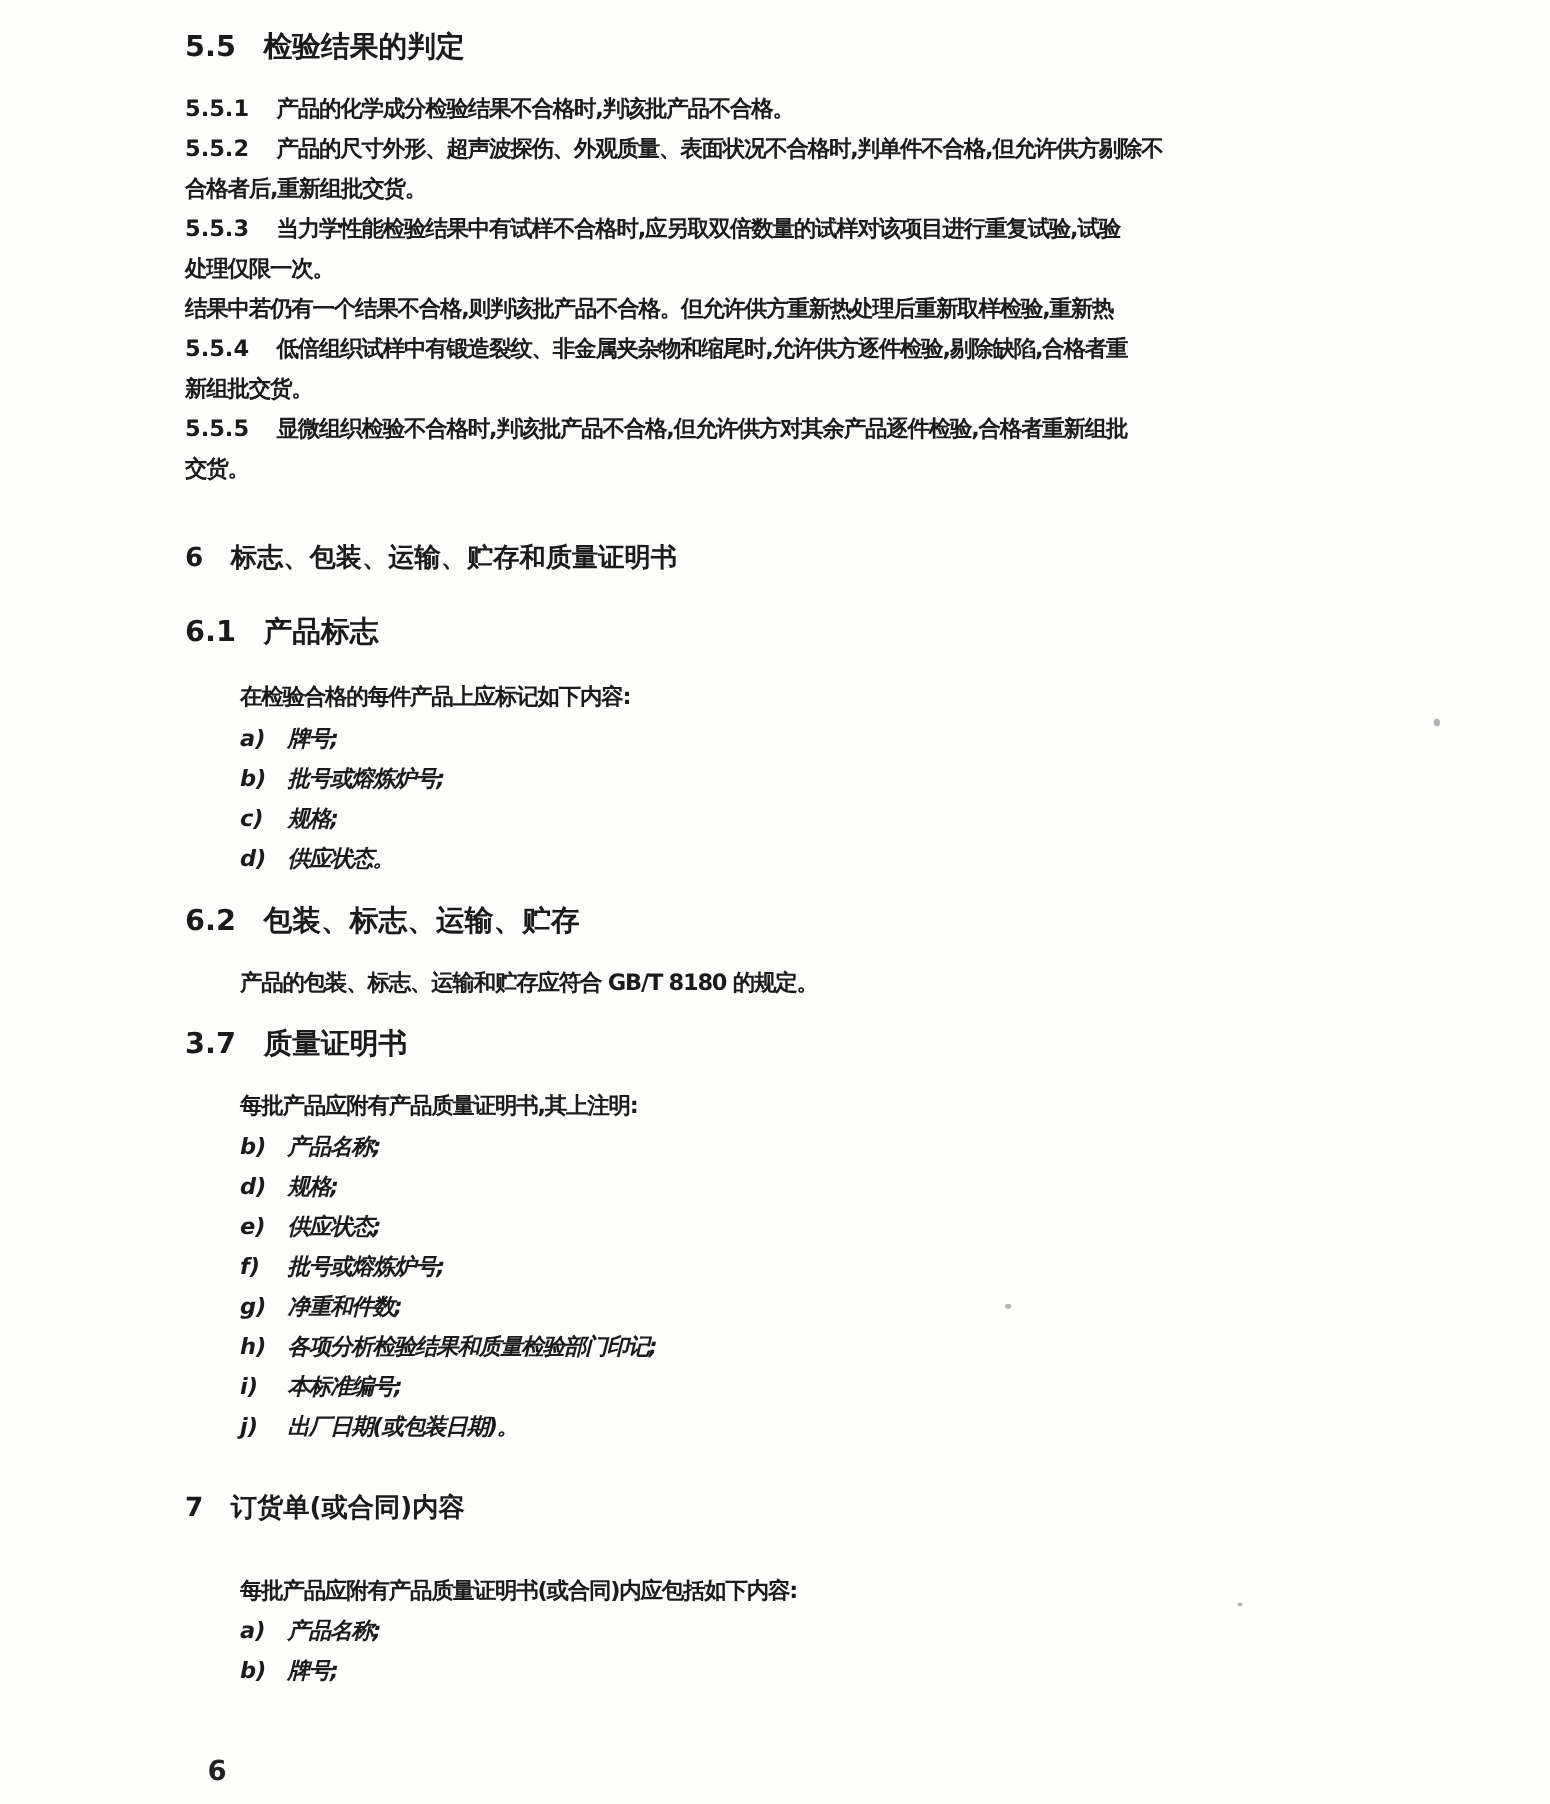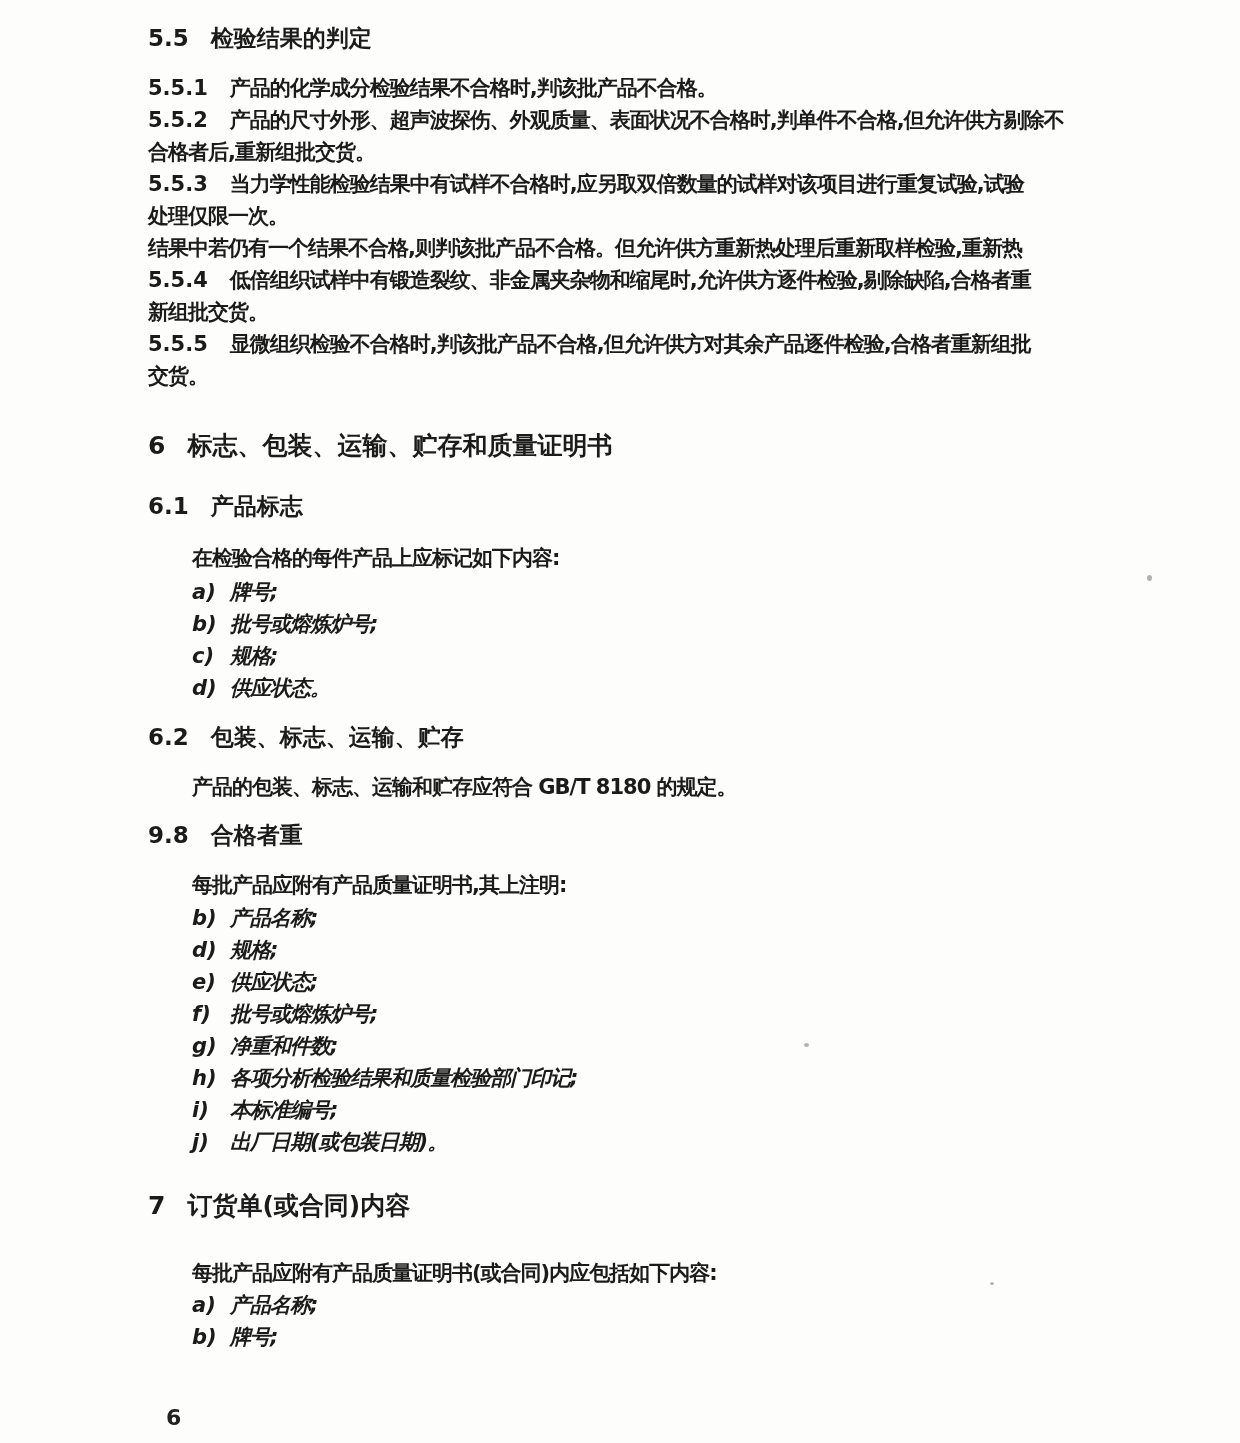--- a/index.html
+++ b/index.html
@@ -21,36 +21,36 @@
     left: 148px;
     top: 22px;
     width: 1040px;
   }
   .line {
     white-space: nowrap;
     line-height: 32px;
   }
   
   .h-main {
-    font-size: 25px;
+    font-size: 21px;
     font-weight: 700;
     letter-spacing: 0px;
   }
   
   .h-sub {
     font-size: 23px;
     font-weight: 700;
   }
   .h-num {
     display: inline-block;
     margin-right: 22px;
   }
   
   .body-line {
-    font-size: 21px;
+    font-size: 18px;
     font-weight: 600;
     letter-spacing: -1px;
   }
   .item-num {
     display: inline-block;
     margin-right: 22px;
     letter-spacing: 0;
   }
   .indent {
     padding-left: 44px;
@@ -127,21 +127,21 @@
       <div class="line body-line li"><span class="li-letter">a)</span><span>牌号;</span></div>
       <div class="line body-line li"><span class="li-letter">b)</span><span>批号或熔炼炉号;</span></div>
       <div class="line body-line li"><span class="li-letter">c)</span><span>规格;</span></div>
       <div class="line body-line li"><span class="li-letter">d)</span><span>供应状态。</span></div>
     </div>
 
     <div class="line h-sub mt17"><span class="h-num">6.2</span><span>包装、标志、运输、贮存</span></div>
 
     <div class="line body-line indent mt18">产品的包装、标志、运输和贮存应符合 GB/T 8180 的规定。</div>
 
-    <div class="line h-sub mt16"><span class="h-num">9.8</span><span>合格者重</span></div>
+    <div class="line h-sub mt16"><span class="h-num">3.7</span><span>质量证明书</span></div>
 
     <div class="line body-line indent mt18">每批产品应附有产品质量证明书,其上注明:</div>
 
     <div class="mt1">
       <div class="line body-line li"><span class="li-letter">b)</span><span>产品名称;</span></div>
       <div class="line body-line li"><span class="li-letter">d)</span><span>规格;</span></div>
       <div class="line body-line li"><span class="li-letter">e)</span><span>供应状态;</span></div>
       <div class="line body-line li"><span class="li-letter">f)</span><span>批号或熔炼炉号;</span></div>
       <div class="line body-line li"><span class="li-letter">g)</span><span>净重和件数;</span></div>
       <div class="line body-line li"><span class="li-letter">h)</span><span>各项分析检验结果和质量检验部门印记;</span></div>

